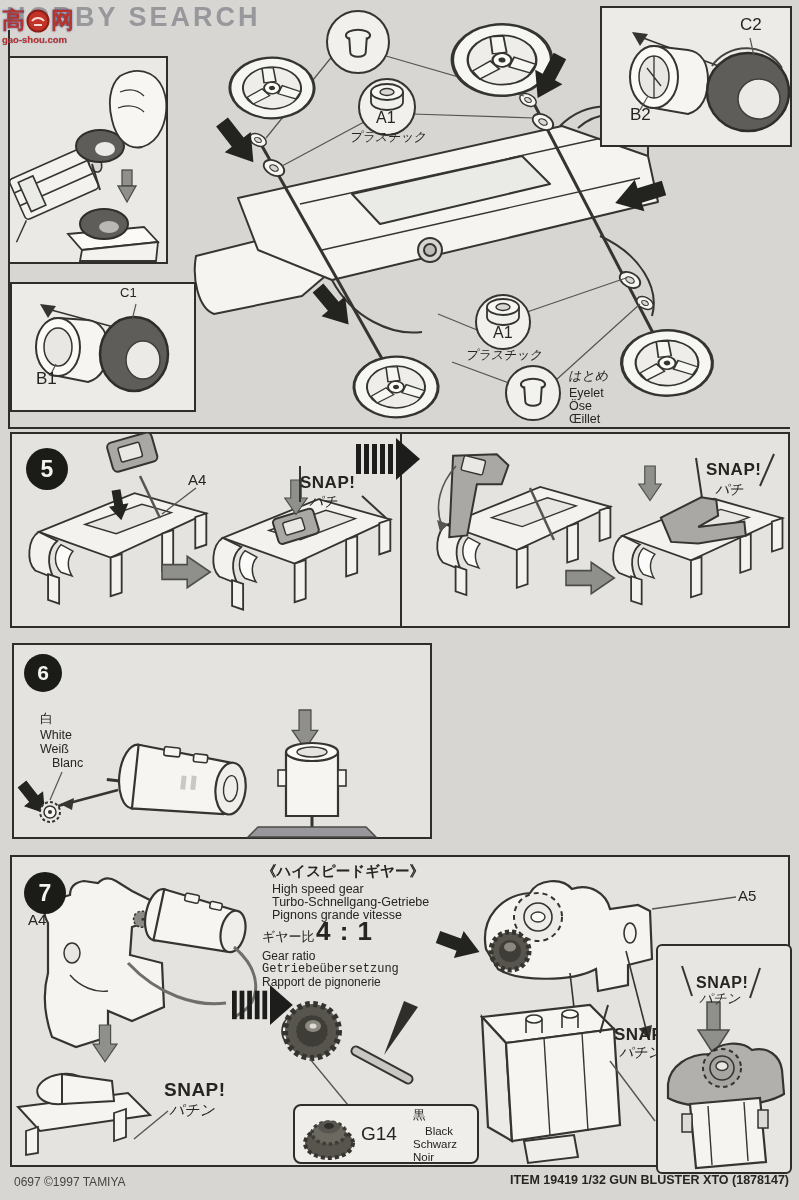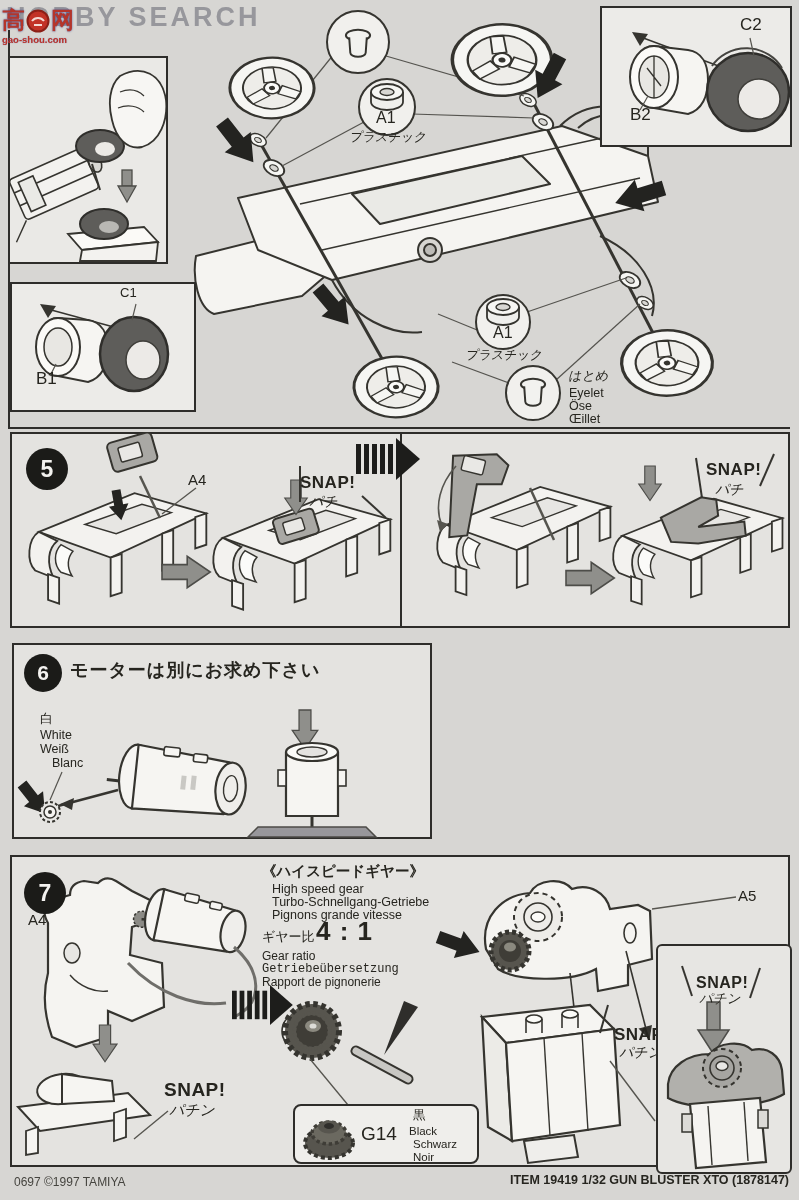--- a/index.html
+++ b/index.html
@@ -288,21 +288,20 @@
     <use href="#arrG" transform="translate(293,10) rotate(90) scale(0.85)"></use>
     <path d="M274,52 L274,116 L326,116 L326,52" fill="#f6f5f2" stroke="#35342f" stroke-width="2.2"></path>
     <ellipse cx="300" cy="52" rx="26" ry="9" fill="#fbfbf8" stroke="#35342f" stroke-width="2.2"></ellipse>
     <ellipse cx="300" cy="52" rx="15" ry="5" fill="#e4e3e0" stroke="#35342f" stroke-width="1.4"></ellipse>
     <rect x="266" y="70" width="8" height="16" fill="#f6f5f2" stroke="#35342f" stroke-width="1.6"></rect>
     <rect x="326" y="70" width="8" height="16" fill="#f6f5f2" stroke="#35342f" stroke-width="1.6"></rect>
     <line x1="300" y1="116" x2="300" y2="127" stroke="#35342f" stroke-width="3"></line>
     <polygon points="246,127 354,127 364,137 236,137" fill="#98979b" stroke="#4c4b47" stroke-width="1.5"></polygon>
   </svg>
   <div class="circle-num" style="left:24px;top:654px;width:38px;height:38px;font-size:21px;">6</div>
-  <div class="t" style="left:70px;top:661px;font-size:18px;font-weight:600;letter-spacing:1px;">モーターは別にお求め下さい</div>
   <div class="t" style="left:40px;top:712px;font-size:13px;">白</div>
   <div class="t" style="left:40px;top:729px;font-size:12.5px;">White</div>
   <div class="t" style="left:40px;top:743px;font-size:12.5px;">Weiß</div>
   <div class="t" style="left:40px;top:757px;font-size:12.5px;margin-left:12px;">Blanc</div>
 
   <div class="panel" style="left:10px;top:855px;width:780px;height:312px;"></div>
   <svg class="layer" style="left:10px;top:855px;" width="780" height="312" viewBox="0 0 780 312">
     <line x1="50" y1="66" x2="82" y2="76" stroke="#56554f" stroke-width="1.3"></line>
     <path d="M38,68 Q28,50 46,44 L60,40 Q60,28 74,26 L88,28 Q96,20 106,26 L122,36 L146,48 L150,62 L122,72 L120,100 L152,108 L154,152 L122,166 L98,156 L98,182 L66,192 L42,182 Q30,148 38,118 Z" fill="#f5f4f1" stroke="#35342f" stroke-width="2.2"></path>
     <path d="M60,120 C70,132 86,138 98,136" fill="none" stroke="#35342f" stroke-width="1.4"></path>
@@ -404,21 +403,21 @@
     <svg class="abs" style="left:6px;top:2px;" width="56" height="54" viewBox="0 0 56 54">
       <g transform="translate(28,29)">
         <ellipse cx="0" cy="6" rx="24" ry="15" fill="#57554e" stroke="#35342f" stroke-width="4" stroke-dasharray="4 3"></ellipse>
         <ellipse cx="0" cy="-4" rx="17" ry="11" fill="#6b6960" stroke="#3f3d37" stroke-width="3.5" stroke-dasharray="3.5 2.8"></ellipse>
         <ellipse cx="0" cy="-10" rx="11" ry="6.5" fill="#57554e"></ellipse>
         <ellipse cx="0" cy="-11" rx="5" ry="3" fill="#2f2e2b"></ellipse>
       </g>
     </svg>
     <div class="t" style="left:66px;top:18px;font-size:19px;">G14</div>
     <div class="t" style="left:118px;top:3px;font-size:12.5px;">黒</div>
-    <div class="t" style="left:114px;top:19px;font-size:11.5px;">Black</div>
+    <div class="t" style="left:130px;top:19px;font-size:11.5px;">Black</div>
     <div class="t" style="left:118px;top:32px;font-size:11.5px;">Schwarz</div>
     <div class="t" style="left:118px;top:45px;font-size:11.5px;">Noir</div>
   </div>
 
   <div class="detail-panel">
     <svg class="abs" style="left:0;top:0;" width="131" height="225" viewBox="0 0 131 225">
       <line x1="24" y1="20" x2="34" y2="50" stroke="#35342f" stroke-width="2"></line>
       <line x1="102" y1="22" x2="92" y2="52" stroke="#35342f" stroke-width="2"></line>
       <g transform="translate(40,56)">
         <rect x="9" y="0" width="13" height="28" fill="#8f8f8b" stroke="#4d4d49" stroke-width="1.5"></rect>

